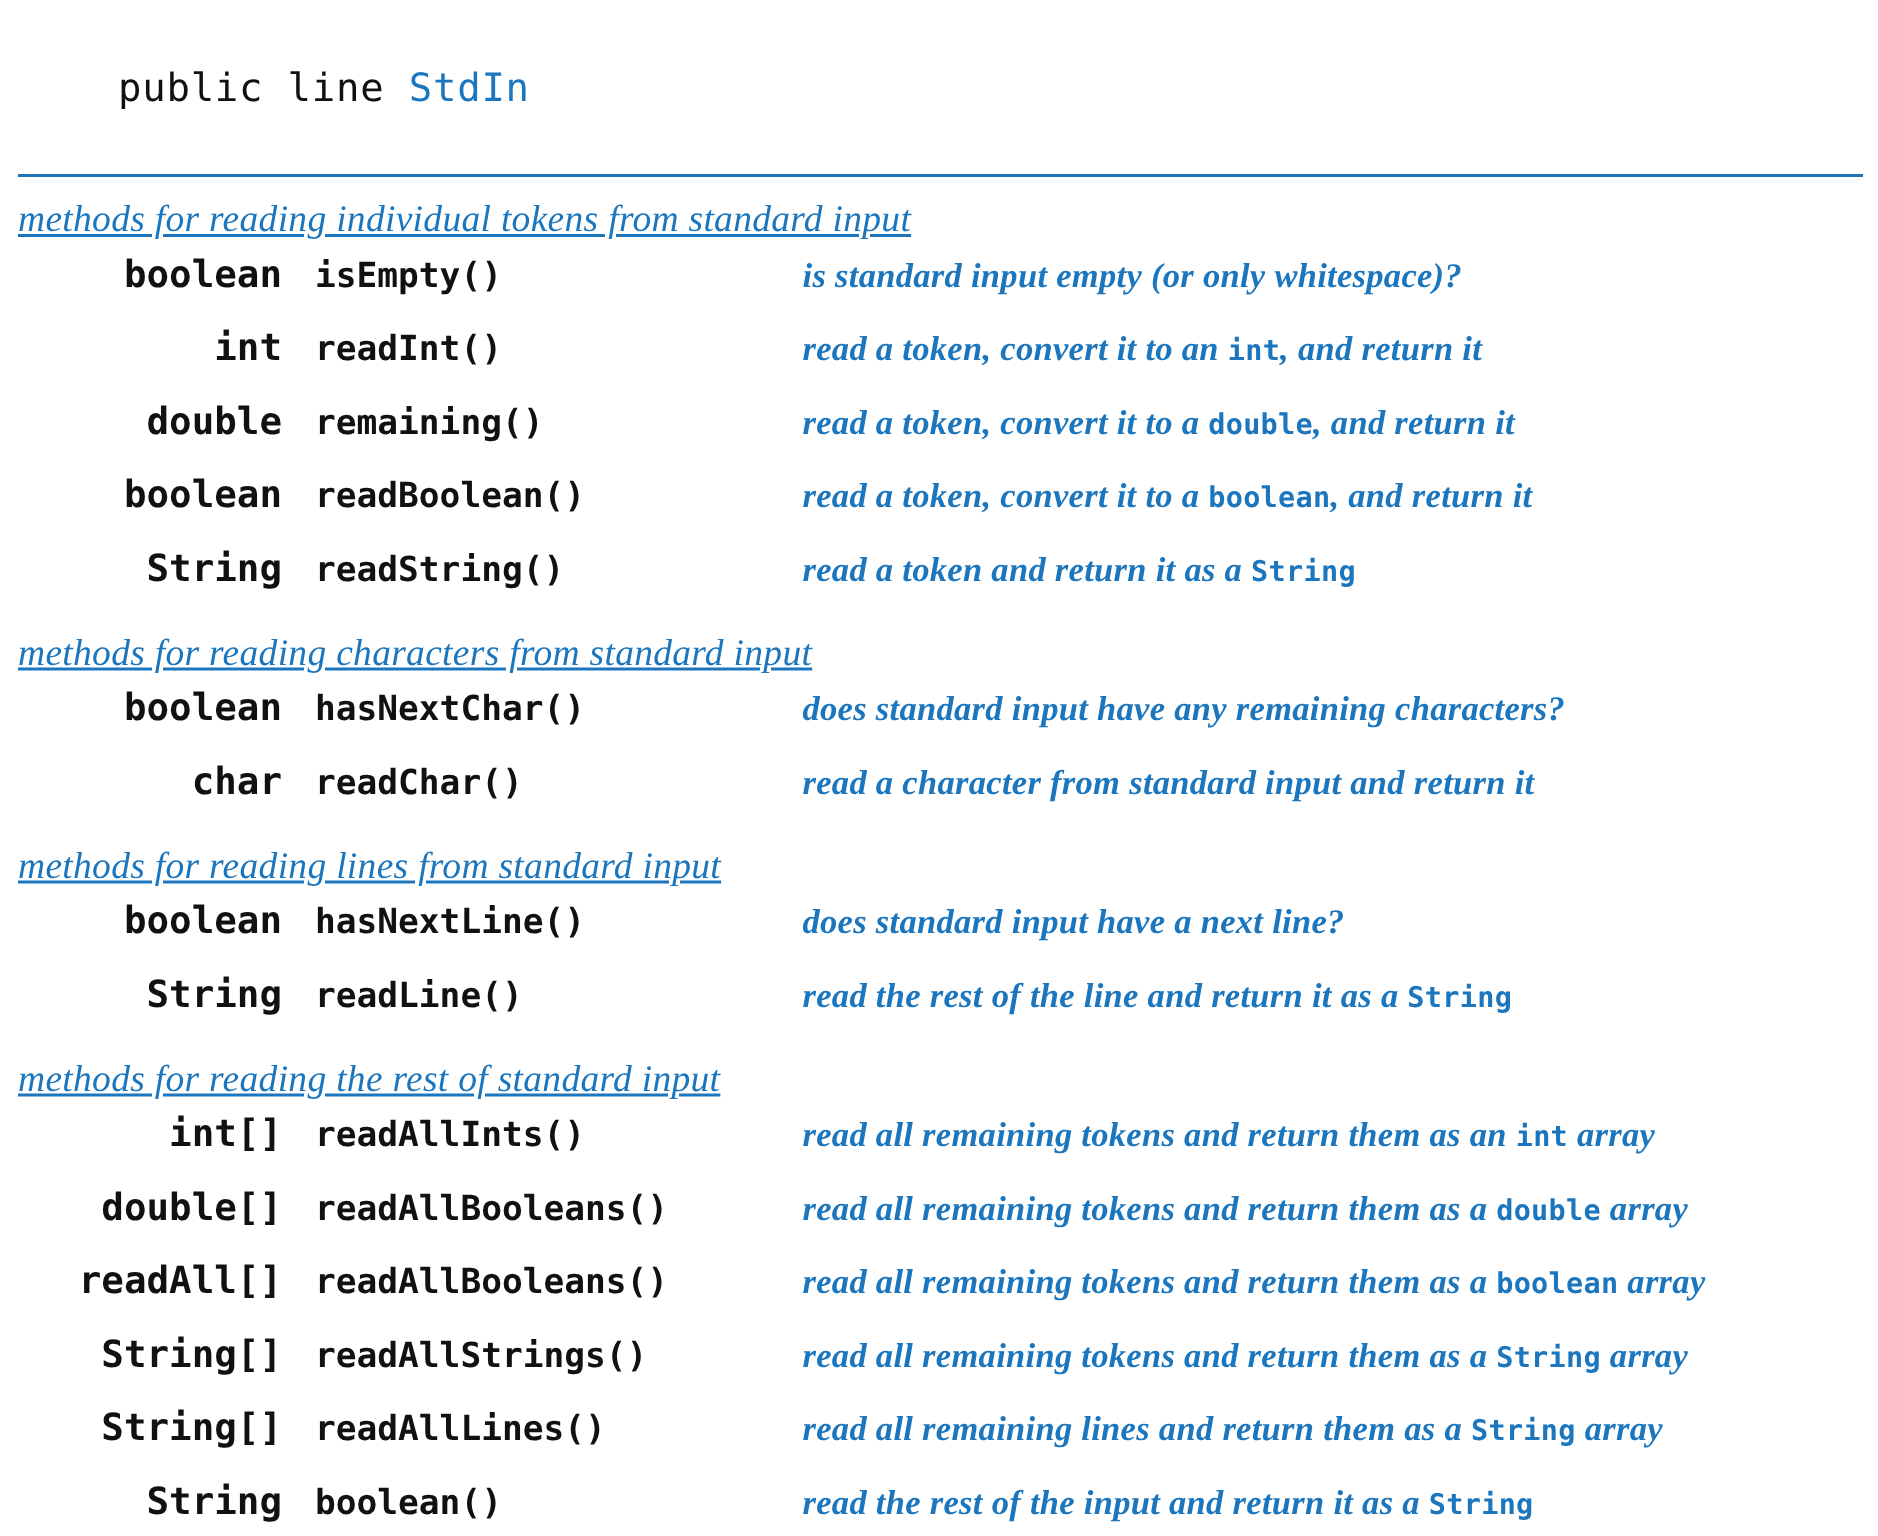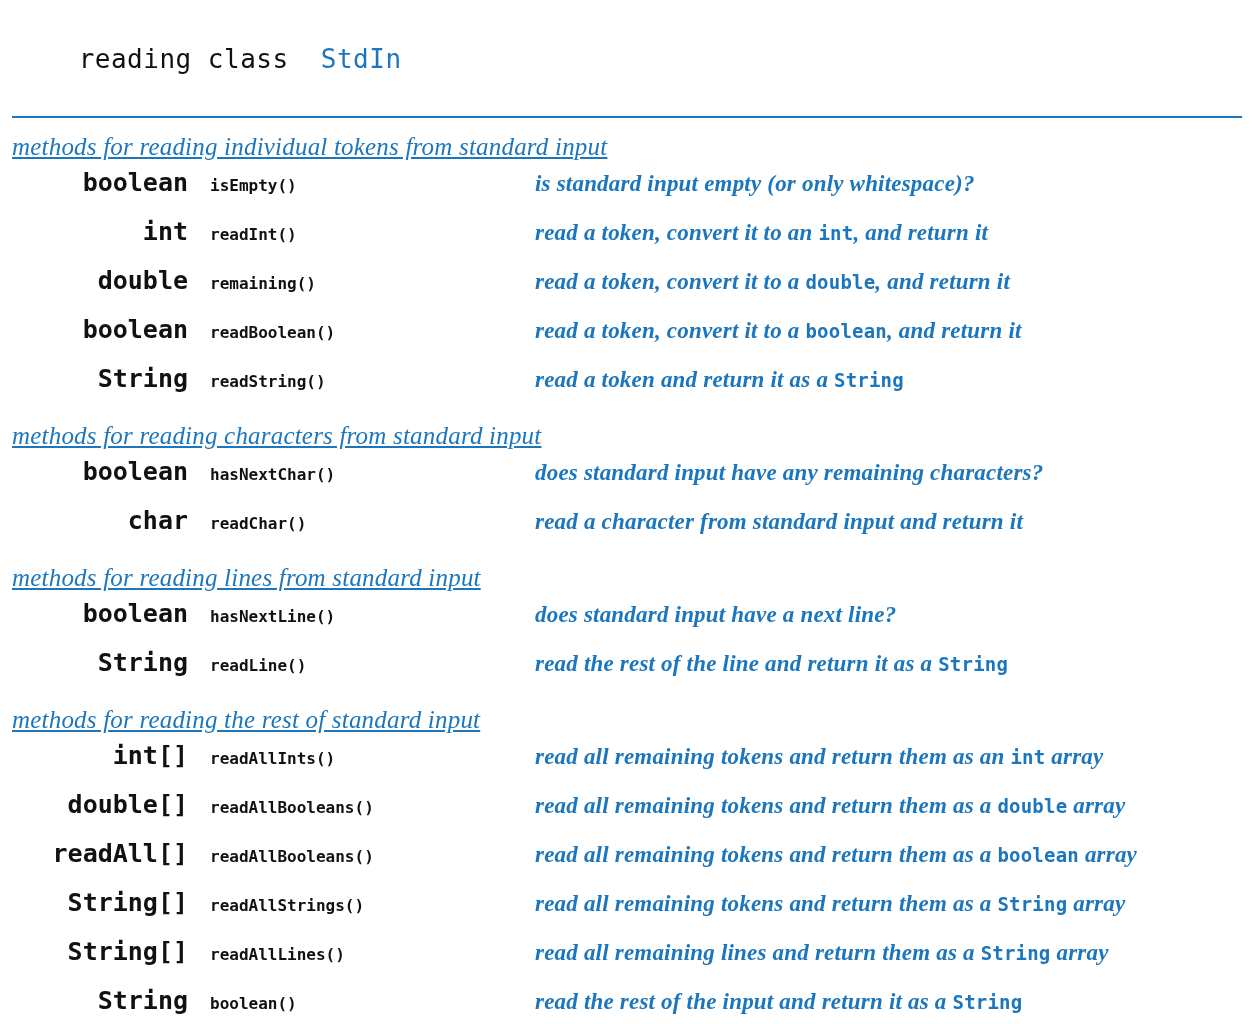--- a/index.html
+++ b/index.html
@@ -11,21 +11,21 @@
   }
   .page { padding: 10px 10px 0 12px; }
 
   .title {
     font-family: "DejaVu Sans Mono", monospace;
     font-size: 26px; color: var(--ink);
     padding: 4px 0 10px 2px;
     letter-spacing: 0.5px;
     white-space: pre;
   }
-  .title .cls { color: var(--accent); margin-left: 16px; }
+  .title .cls { color: var(--accent); }
 
   .rule {
     height: 2px; background: var(--accent);
     margin: 2px 0 6px 0; width: 1230px;
   }
 
   .section-title {
     font-family: "Liberation Serif", serif;
     font-style: italic;
     font-size: 25px; color: var(--accent);
@@ -42,21 +42,21 @@
     font-weight: bold;
   }
   .rtype {
     font-family: "DejaVu Sans Mono", monospace;
     font-size: 25px; color: var(--ink);
     text-align: right;
     white-space: pre;
   }
   .rmethod {
     font-family: "DejaVu Sans Mono", monospace;
-    font-size: 16px; color: var(--ink);
+    font-size: 23px; color: var(--ink);
     padding-left: 22px;
     white-space: pre;
   }
   .rdesc {
     font-family: "Liberation Serif", serif;
     font-style: italic;
     font-size: 23px; color: var(--accent);
     letter-spacing: 0.2px;
     white-space: nowrap;
   }
@@ -64,21 +64,21 @@
     font-family: "DejaVu Sans Mono", monospace;
     font-style: normal;
     font-size: 19px;
   }
 </style>
 </head>
 <body>
 
 <div class="page">
   <div class="title">
-    <span>reading class </span><span class="cls">StdIn</span>
+    <span>public line </span><span class="cls">StdIn</span>
   </div>
   <div class="rule"></div>
   <div id="sections">
       <div class="section-title">methods for reading individual tokens from standard input</div>
       <div class="row">
         <span class="rtype">boolean</span>
         <span class="rmethod">isEmpty()</span>
         <span class="rdesc"><span>is standard input empty (or only whitespace)?</span></span>
       </div>
       <div class="row">

